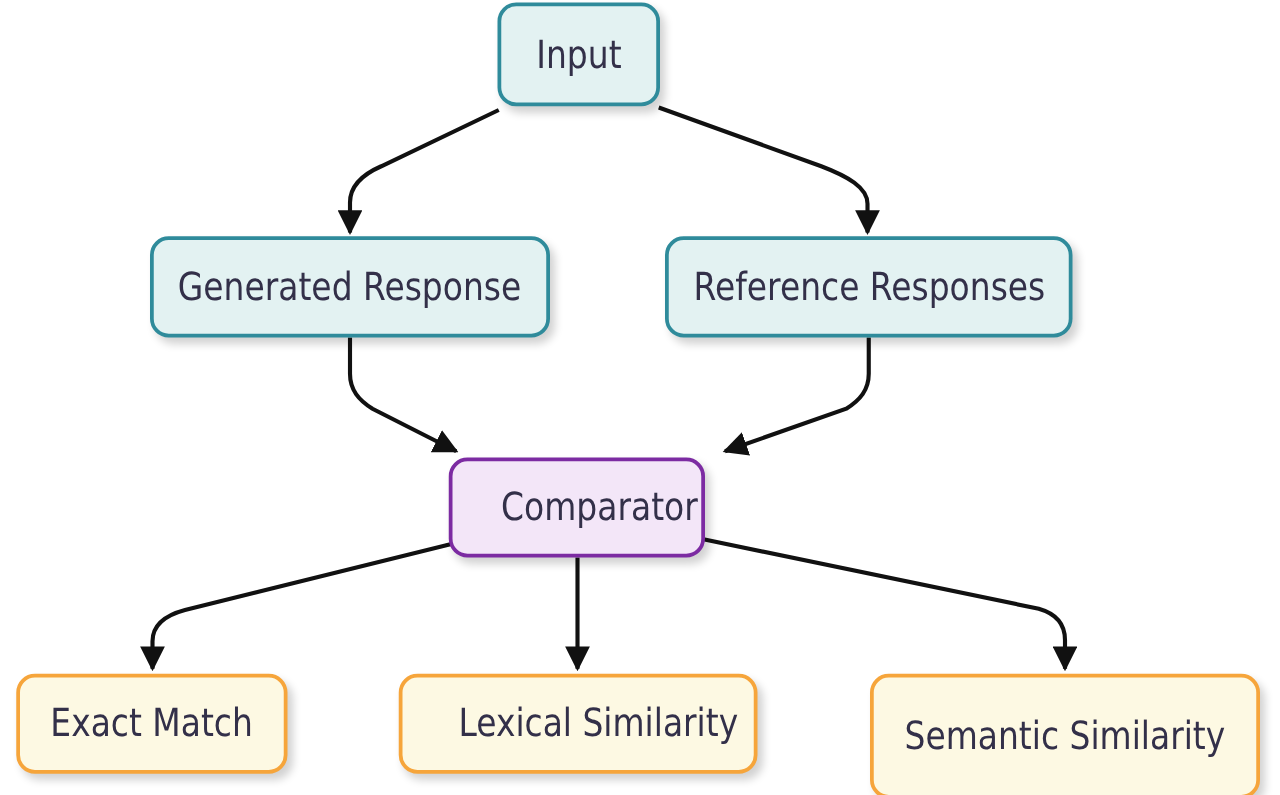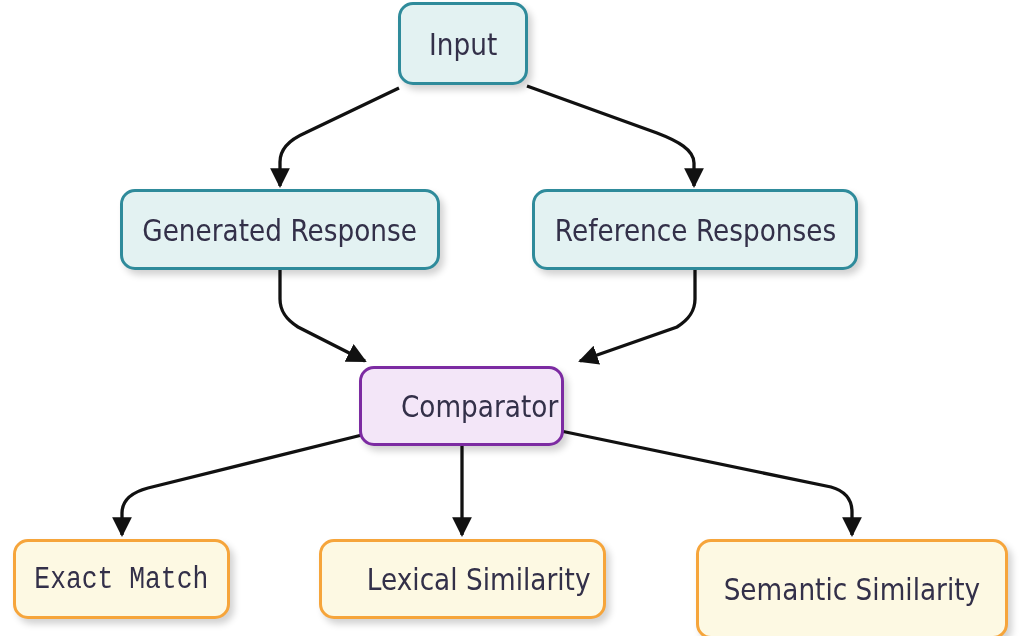--- a/index.html
+++ b/index.html
@@ -102,21 +102,21 @@
   </div>
 
   <div class="node node--teal" style="left:532px; top:189px; width:326px; height:81px;">
     <span class="label">Reference Responses</span>
   </div>
 
   <div class="node node--purple" style="left:359px; top:366px; width:205px; height:80px;">
     <span class="label">Comparator</span>
   </div>
 
-  <div class="node node--orange" style="left:13px; top:539px; width:217px; height:80px;font-family:Liberation Mono, monospace;">
+  <div class="node node--orange" style="left:13px; top:539px; width:217px; height:80px;">
     <span class="label">Exact Match</span>
   </div>
 
   <div class="node node--orange" style="left:319px; top:539px; width:287px; height:80px;padding-left:32px;">
     <span class="label">Lexical Similarity</span>
   </div>
 
   <div class="node node--orange" style="left:696px; top:539px; width:312px; height:100px;">
     <span class="label">Semantic Similarity</span>
   </div>

